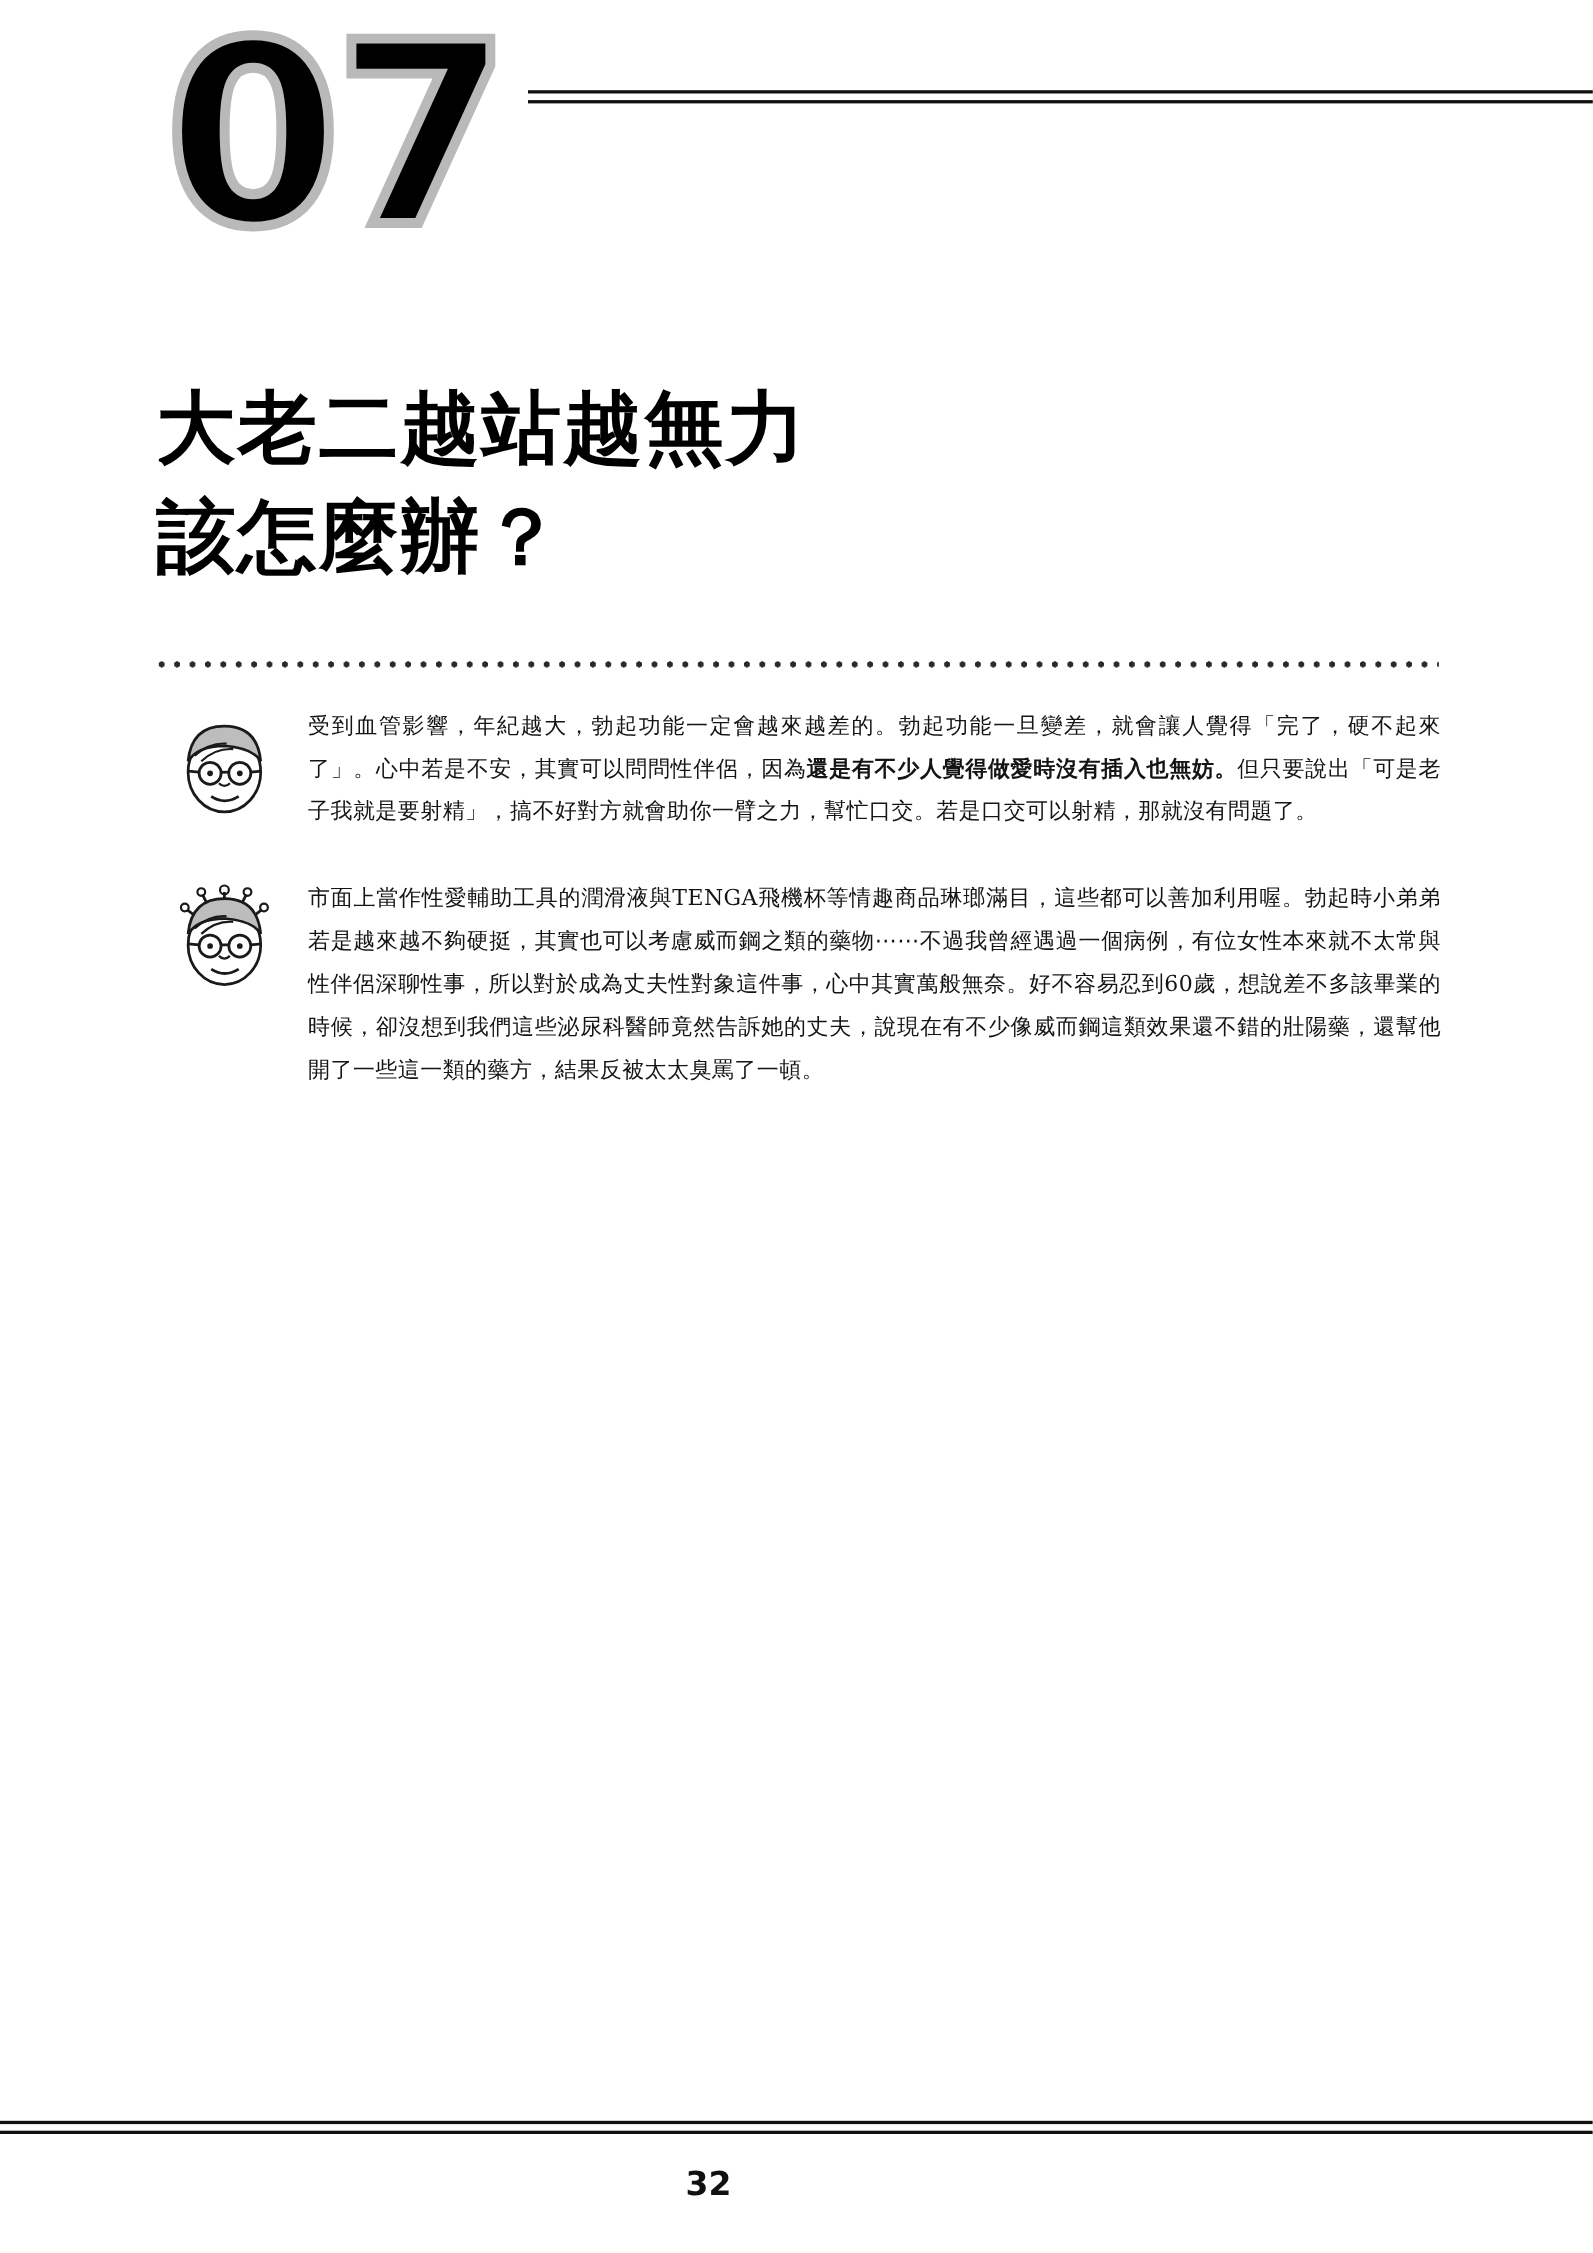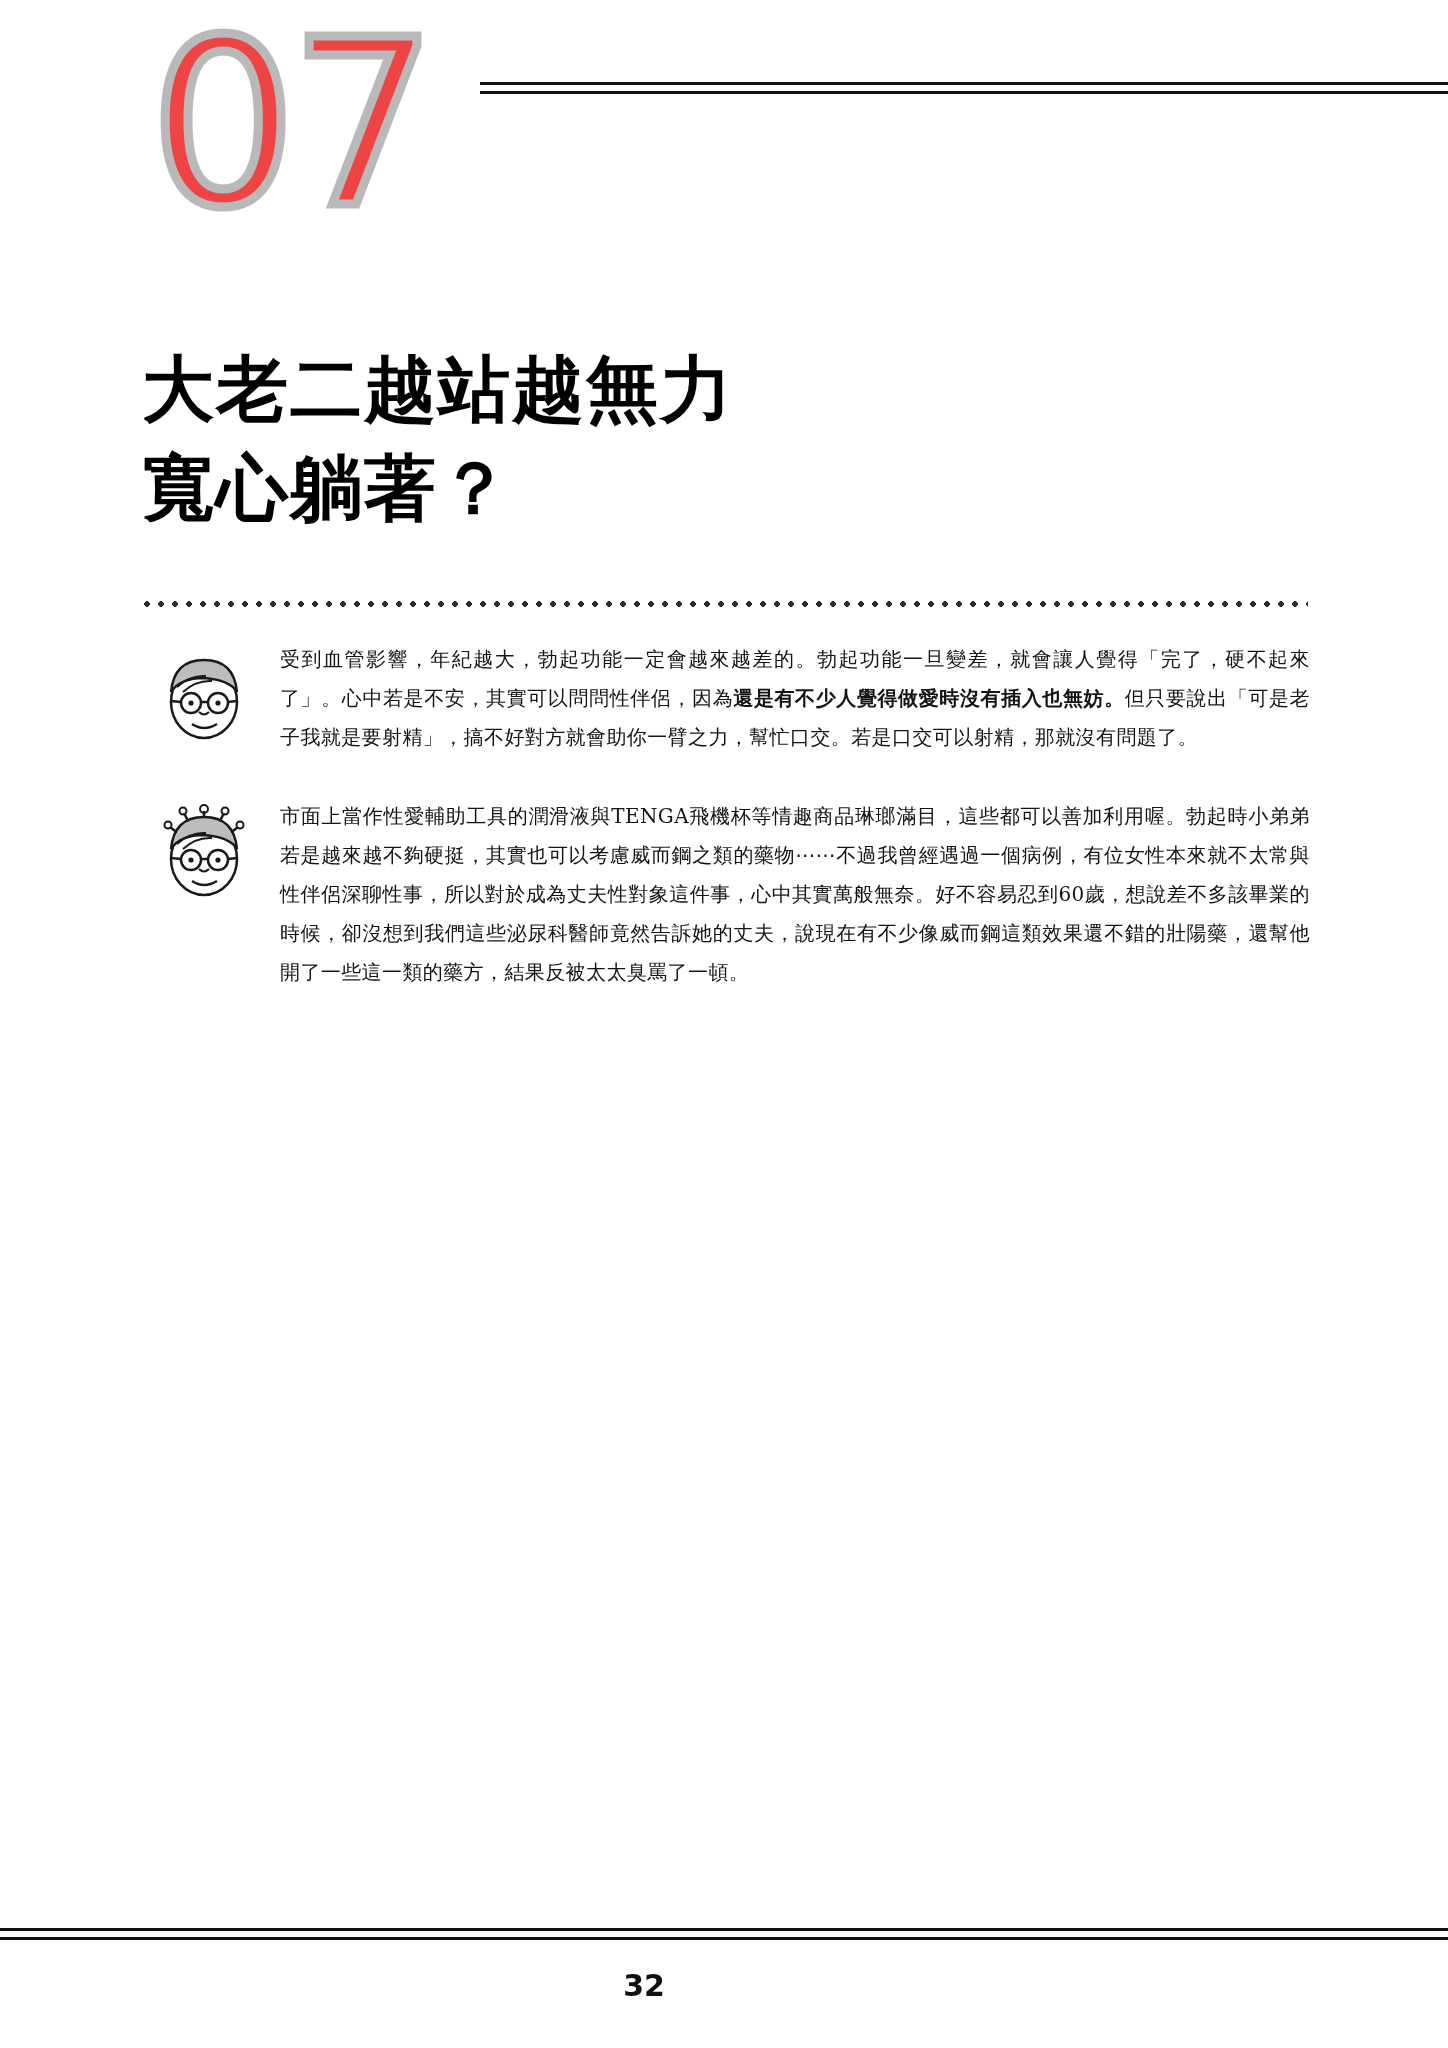--- a/index.html
+++ b/index.html
@@ -21,23 +21,23 @@
     inset: 0;
   }
 
   
   .chapter-number {
     position: absolute;
     left: 150px;
     top: 10px;
     font-family: "DejaVu Sans", "Liberation Sans", sans-serif;
     font-size: 230px;
-    font-weight: 400;
+    font-weight: 700;
     line-height: 1;
-    color: #ef4444;
+    color: #000000;
     -webkit-text-stroke: 9px #b9b9b9;
     letter-spacing: -6px;
     user-select: none;
   }
 
   
   .top-rule {
     position: absolute;
     left: 480px;
     top: 82px;
@@ -156,21 +156,21 @@
 
   <div class="chapter-number">07</div>
 
   <div class="top-rule">
     <div class="r1"></div>
     <div class="r2"></div>
   </div>
 
   <div class="title-block">
     <div class="title-line">大老二越站越無力</div>
-    <div class="title-line">寬心躺著？</div>
+    <div class="title-line">該怎麼辦？</div>
   </div>
 
   <div class="dotted-divider"></div>
 
   <div class="blocks">
 
     <div class="block">
       <div class="avatar">
         <svg viewBox="0 0 108 108" width="108" height="108">
           <ellipse cx="54" cy="60" rx="33" ry="36" fill="#ffffff" stroke="#1a1a1a" stroke-width="2.5"></ellipse>

